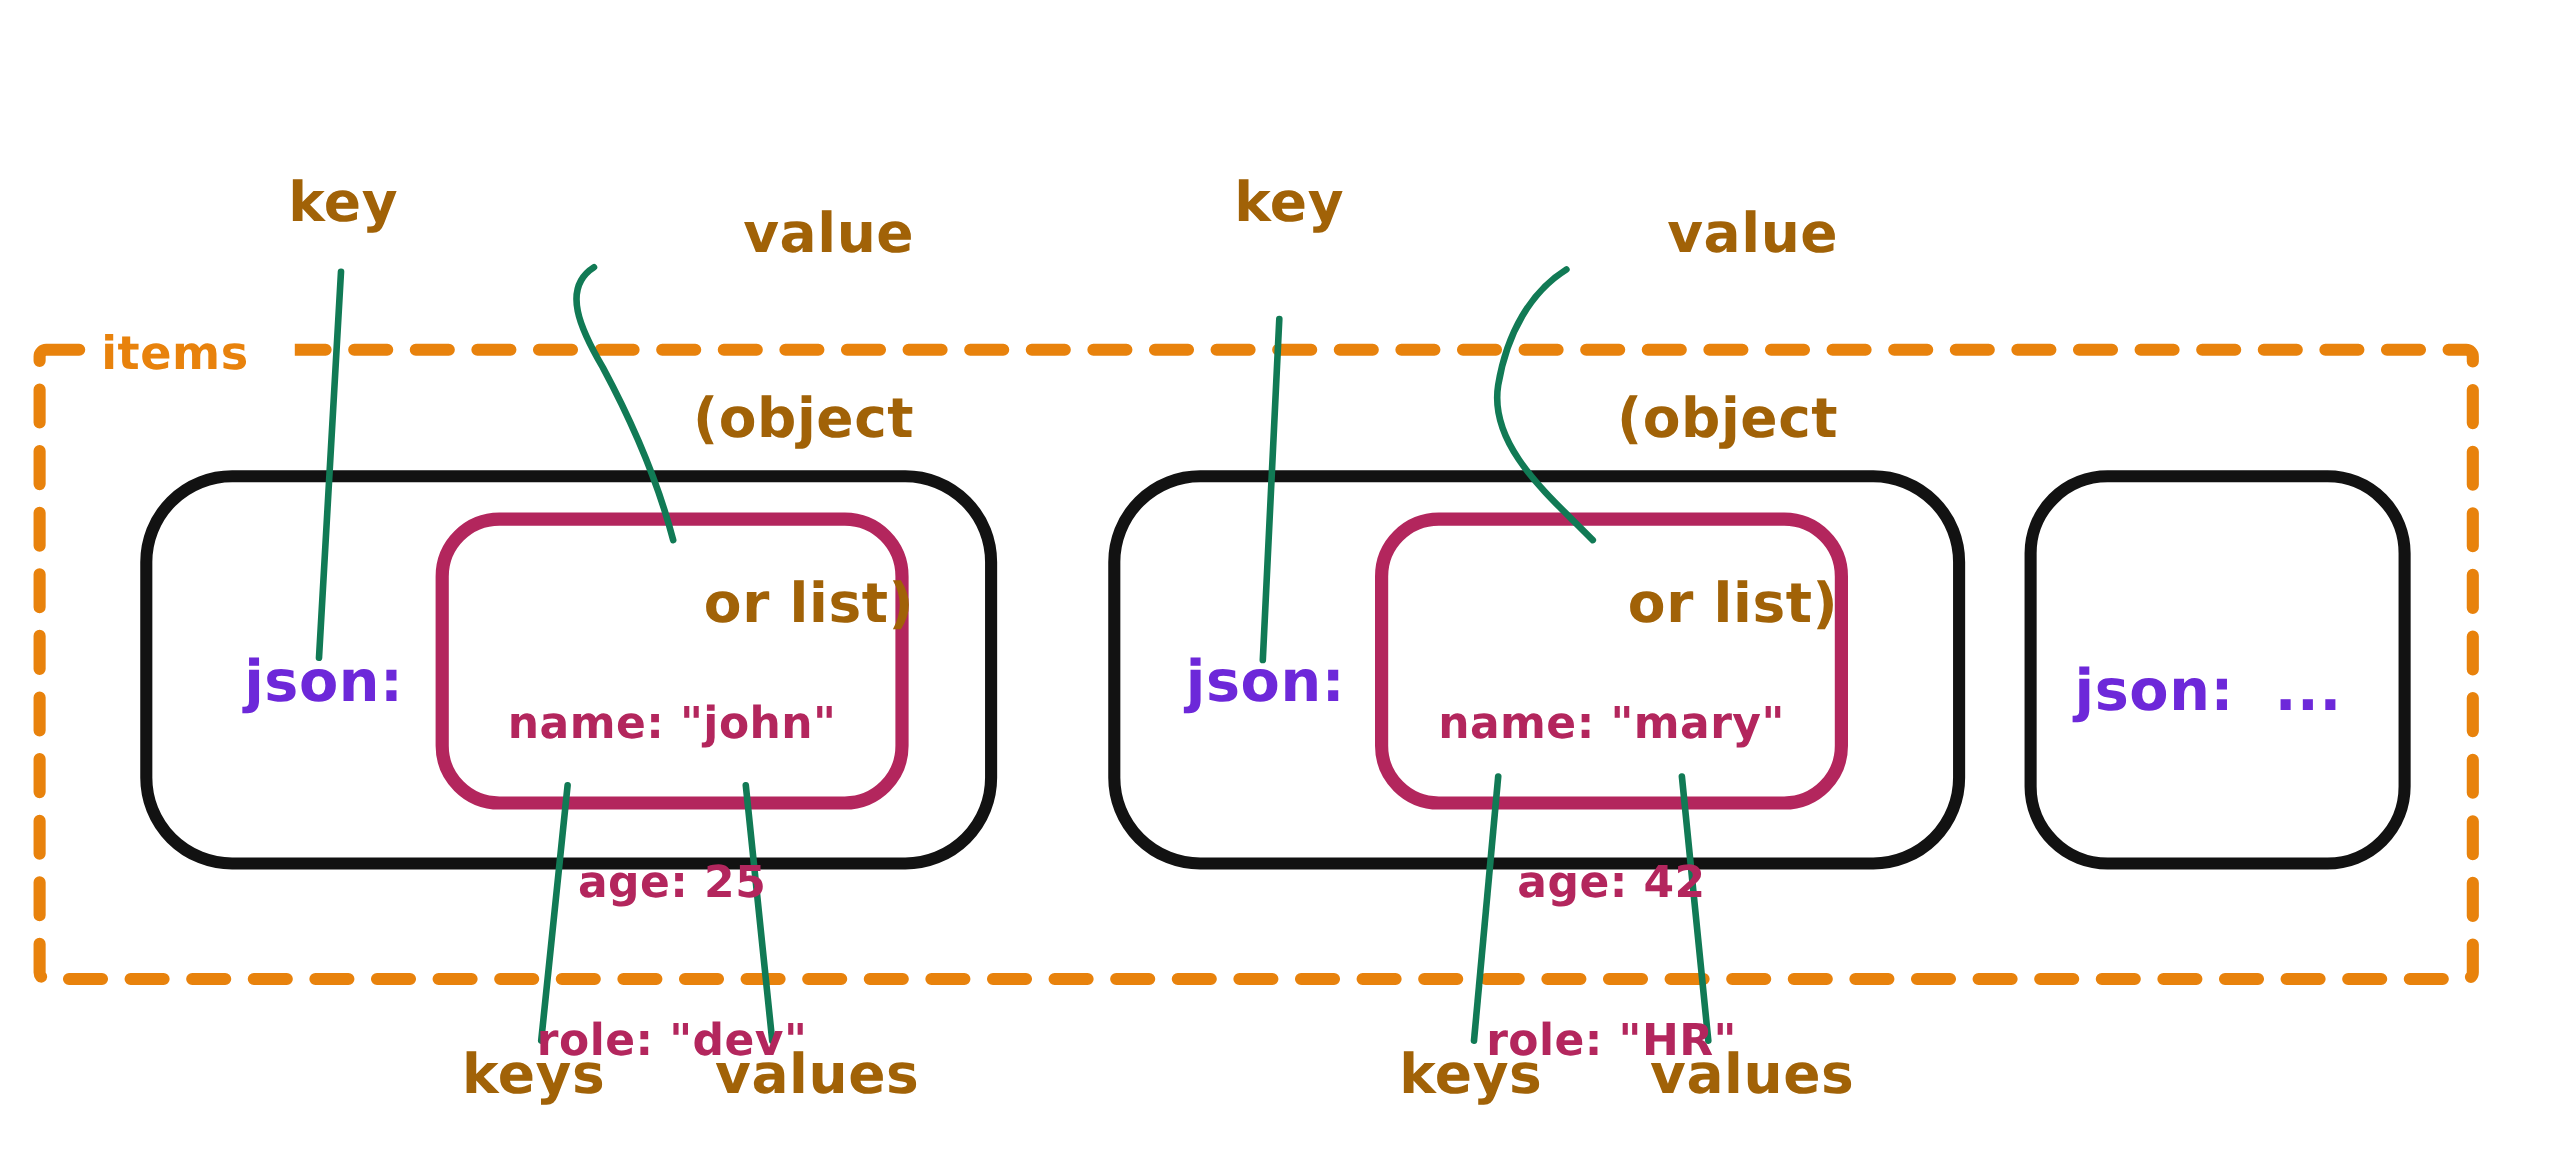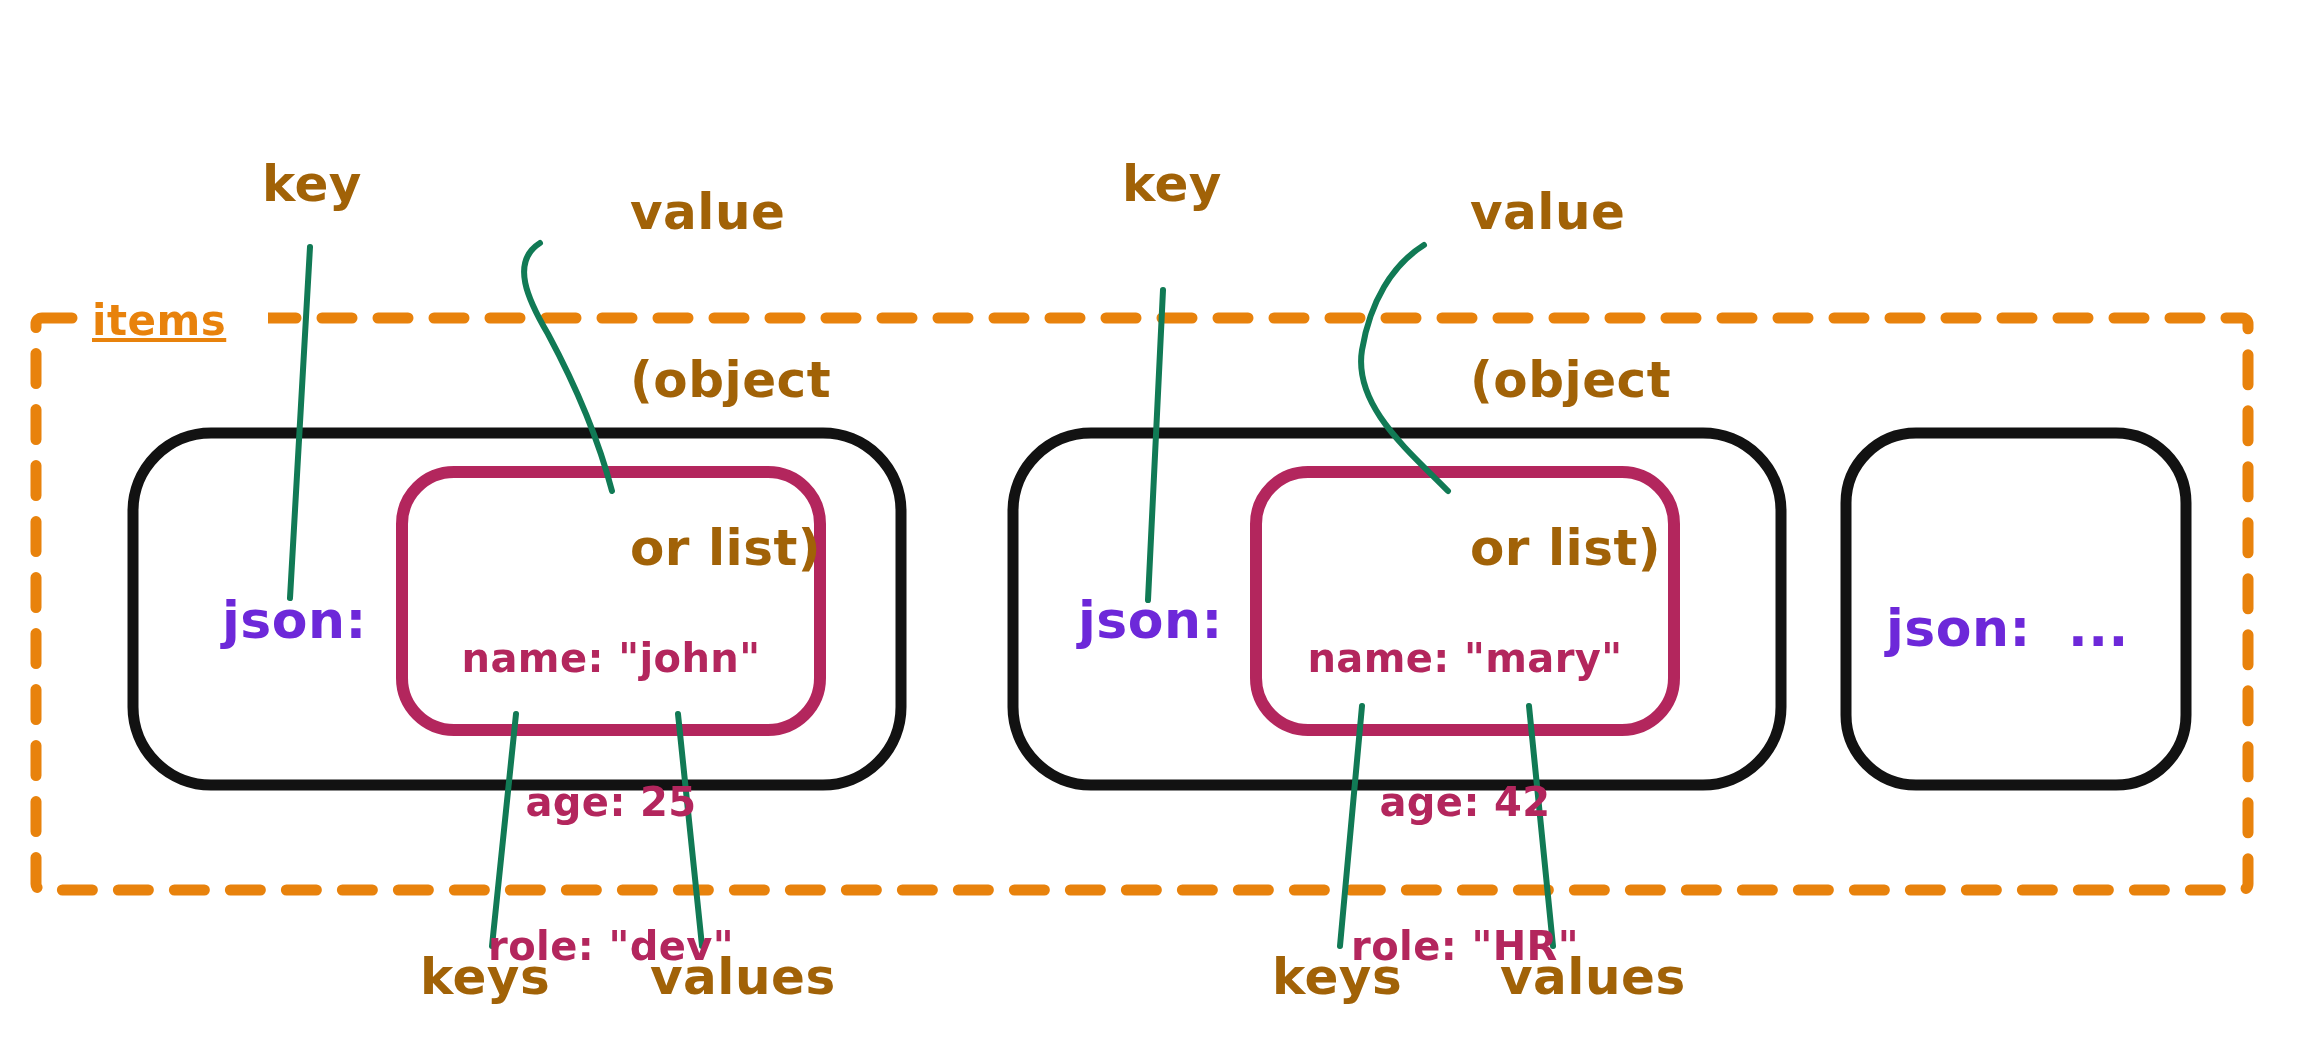--- a/index.html
+++ b/index.html
@@ -5,24 +5,24 @@
   html,body{margin:0;padding:0;background:#ffffff;}
   body{width:2324px;height:1058px;overflow:hidden;font-family:"DejaVu Sans",sans-serif;}
   #stage{position:relative;width:2324px;height:1058px;background:#fff;}
   #vec{position:absolute;left:0;top:0;width:2324px;height:1058px;}
 
   .lbl{position:absolute;white-space:pre;font-family:"DejaVu Sans",sans-serif;}
 
   .green{color:#a16207;font-weight:600;letter-spacing:.5px;}
   .black{color:#6d28d9;font-weight:700;letter-spacing:.5px;}
   .crimson{color:#b3265d;font-weight:600;letter-spacing:.4px;}
-  .orange{color:#e8820c;font-weight:600;letter-spacing:.5px;text-decoration:underline;}
+  .orange{color:#e8820c;font-weight:600;letter-spacing:.5px;}
 
   .lbl-key{font-size:50px;}
-  .lbl-value{font-size:50px;line-height:56px;text-align:left;}
+  .lbl-value{font-size:50px;line-height:56px;text-align:right;}
   .lbl-bottom{font-size:50px;text-align:right;}
   .lbl-items{font-size:42px;}
   .lbl-json{font-size:52px;}
   .card-json-lines{font-size:40px;line-height:48px;text-align:center;}
 </style>
 </head>
 <body>
 
 <div id="stage">
 

